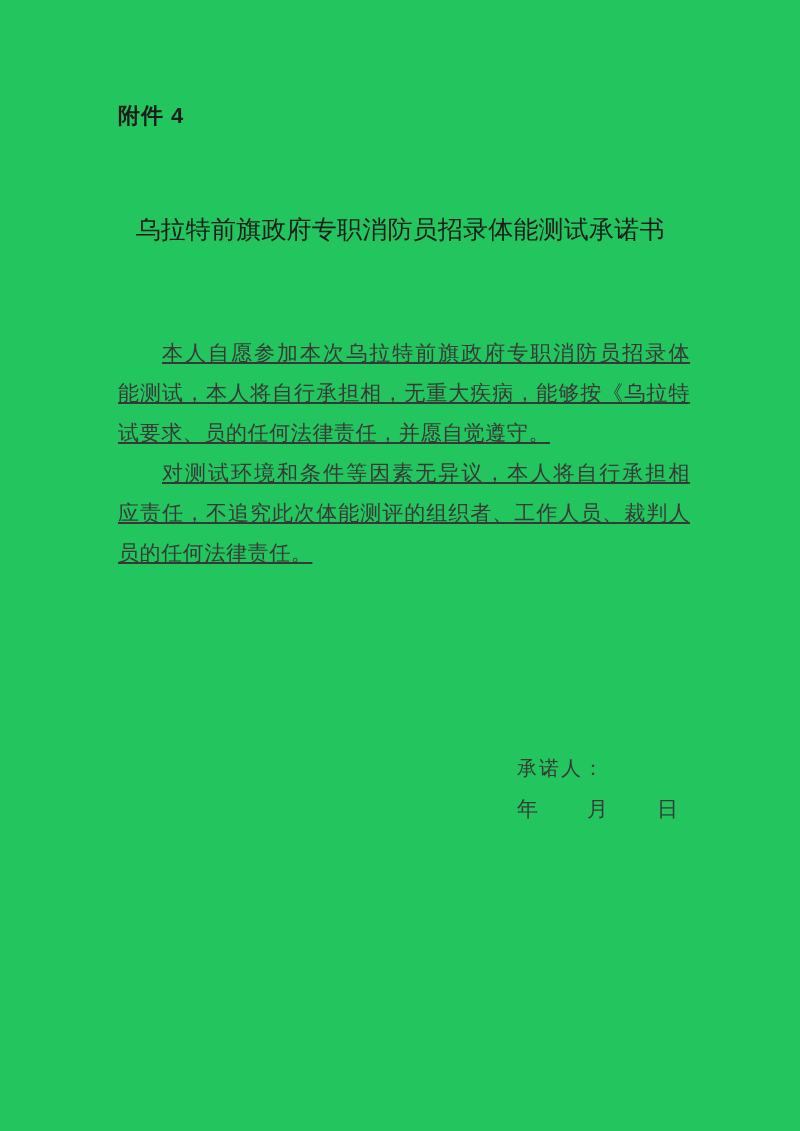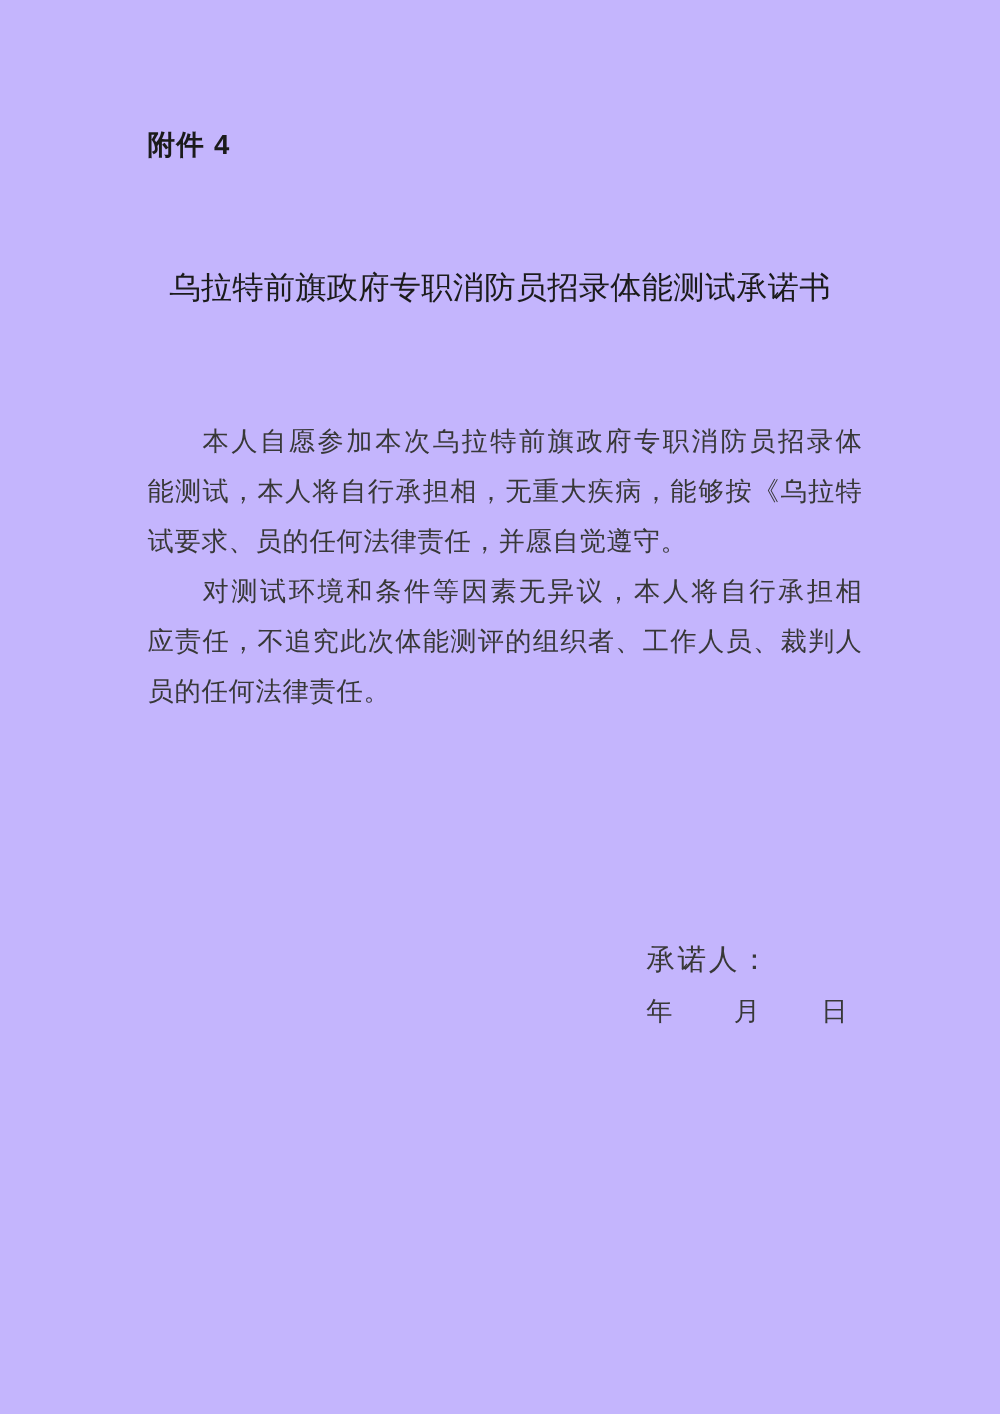--- a/index.html
+++ b/index.html
@@ -4,21 +4,21 @@
 <style>
   html, body {
     margin: 0;
     padding: 0;
     background: #ffffff;
   }
   .page {
     position: relative;
     width: 800px;
     height: 1131px;
-    background: #c4b5fd;
+    background: #22c55e;
     overflow: hidden;
     font-family: "Liberation Serif", serif;
   }
   .attachment {
     position: absolute;
     left: 118px;
     top: 101px;
     font-family: "Liberation Sans", sans-serif;
     font-size: 22px;
     font-weight: 700;
@@ -48,33 +48,34 @@
     font-size: 21px;
     line-height: 40px;
     letter-spacing: 0.6px;
     color: #383838;
     text-align: left;
   }
   .body-line {
     height: 40px;
     overflow: hidden;
     text-align: justify;
+    text-decoration: underline;
   }
   .body-line.just {
     text-align-last: justify;
     -moz-text-align-last: justify;
   }
   .body-line.indent {
     text-indent: 44px;
   }
   .sig-name {
     position: absolute;
     left: 517px;
     top: 755px;
-    font-size: 23px;
+    font-size: 20px;
     line-height: 26px;
     letter-spacing: 2px;
     color: #383838;
     white-space: nowrap;
   }
   .sig-date {
     position: absolute;
     left: 517px;
     top: 796px;
     display: flex;

